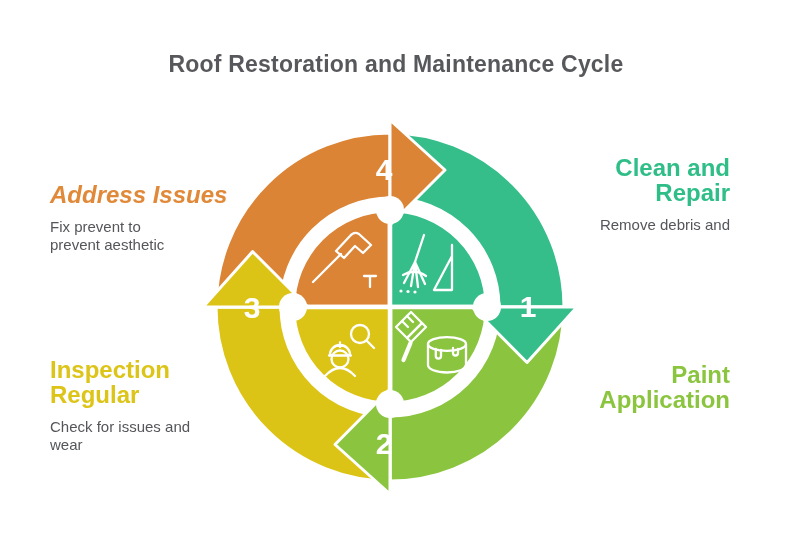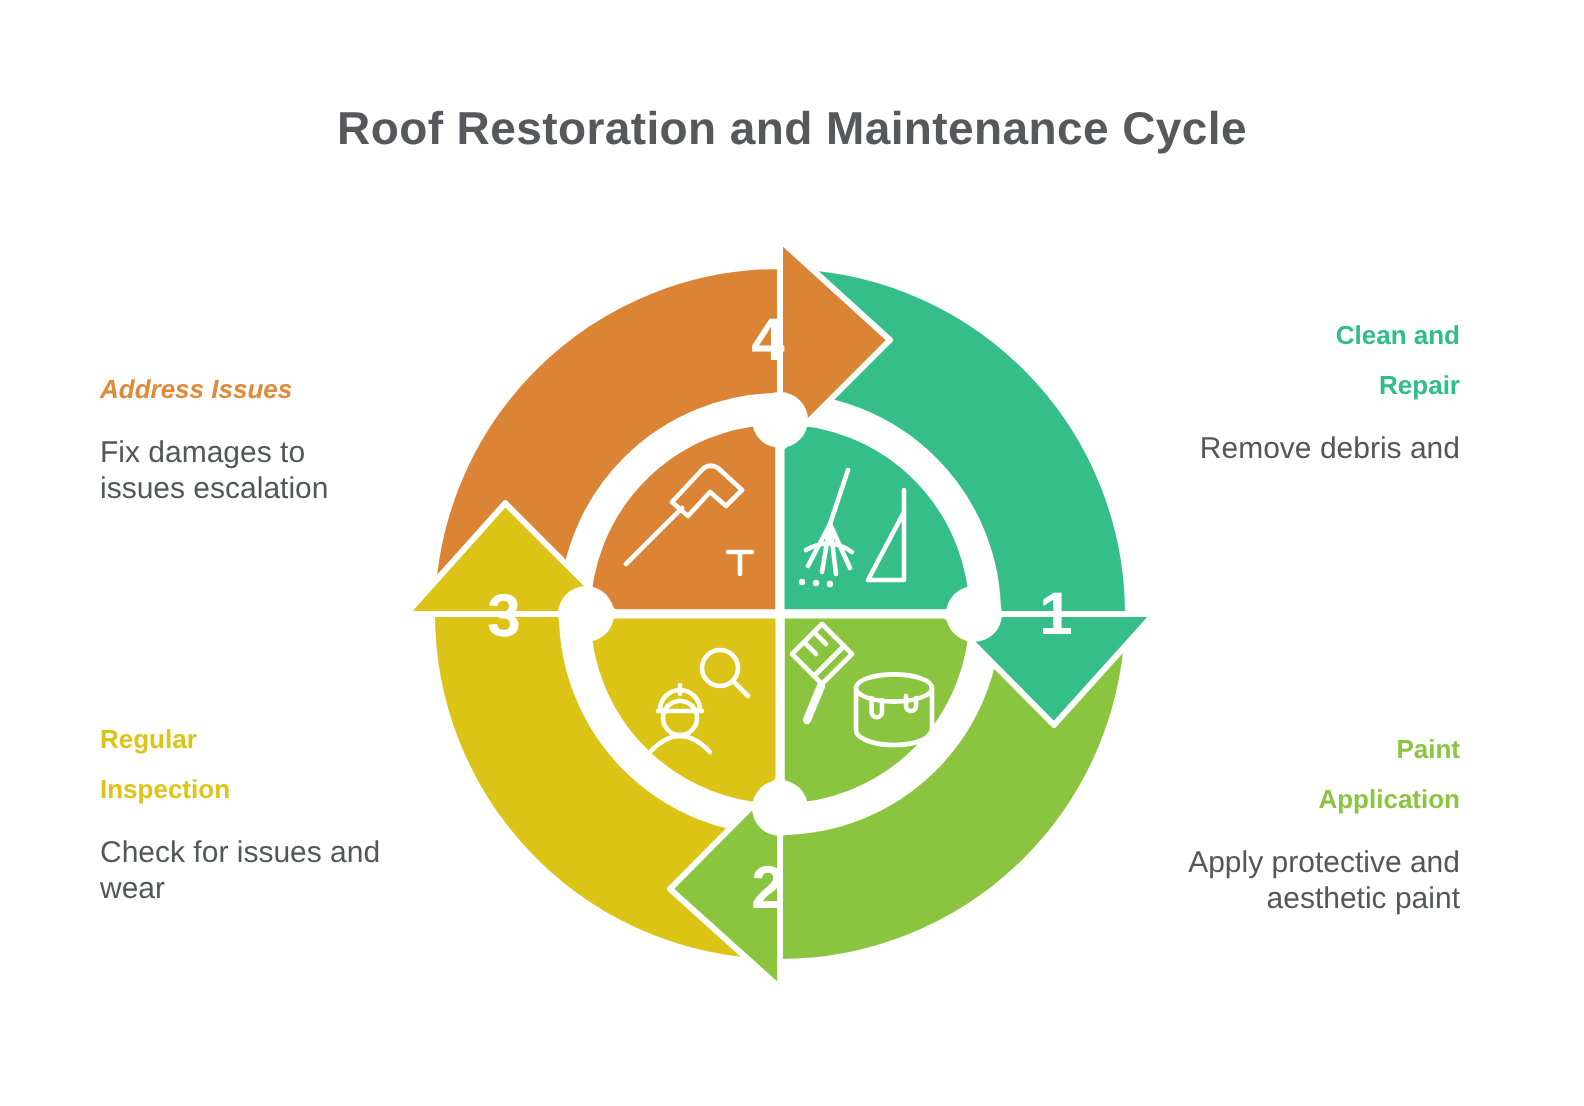--- a/index.html
+++ b/index.html
@@ -4,21 +4,21 @@
 <style>
   html,body{margin:0;padding:0;background:#fff;}
   .stage{position:relative;width:792px;height:553px;background:#fff;overflow:hidden;
          font-family:"Liberation Sans",sans-serif;}
   .page-title{position:absolute;left:0;top:51px;width:100%;text-align:center;
               font-size:23px;font-weight:bold;color:#57585b;letter-spacing:.2px;}
   .diagram{position:absolute;left:190px;top:100px;width:420px;height:420px;}
   .step-block{position:absolute;width:215px;}
   .step-block.right{text-align:right;right:62px;}
   .step-block.left{text-align:left;left:50px;}
-  .step-title{font-size:13px;font-weight:bold;line-height:25px;}
+  .step-title{font-size:24px;font-weight:bold;line-height:25px;}
   .step-desc{font-size:15px;line-height:17.5px;color:#54565a;margin-top:11px;}
   .c1{color:#2fbe87;} .c2{color:#8bc53f;} .c3{color:#ddc418;} .c4{color:#e08938;font-style:italic;}
   .pos1{top:155px;} .pos2{top:362px;} .pos3{top:357px;} .pos4{top:182px;}
   .icon-stroke{stroke:#fff;stroke-width:2.3;fill:none;stroke-linecap:round;stroke-linejoin:round;}
   .num{font-family:"Liberation Sans",sans-serif;font-size:30px;font-weight:bold;fill:#ffffff;text-anchor:middle;}
 </style>
 </head>
 <body>
 
 <div class="stage">
@@ -106,40 +106,36 @@
     <div class="step-desc">
       <div>Remove debris and</div>
     </div>
   </div>
 
   <div class="step-block right pos2">
     <div class="step-title c2">
       <div>Paint</div>
       <div>Application</div>
     </div>
-    <div class="step-desc">
-      <div>Apply protective and</div>
-      <div>aesthetic paint</div>
-    </div>
   </div>
 
   <div class="step-block left pos3">
     <div class="step-title c3">
+      <div>Inspection</div>
       <div>Regular</div>
-      <div>Inspection</div>
     </div>
     <div class="step-desc">
       <div>Check for issues and</div>
       <div>wear</div>
     </div>
   </div>
 
   <div class="step-block left pos4">
     <div class="step-title c4">
       <div>Address Issues</div>
     </div>
     <div class="step-desc">
-      <div>Fix damages to</div>
-      <div>issues escalation</div>
+      <div>Fix prevent to</div>
+      <div>prevent aesthetic</div>
     </div>
   </div>
 
 </div>
 
 </body></html>

